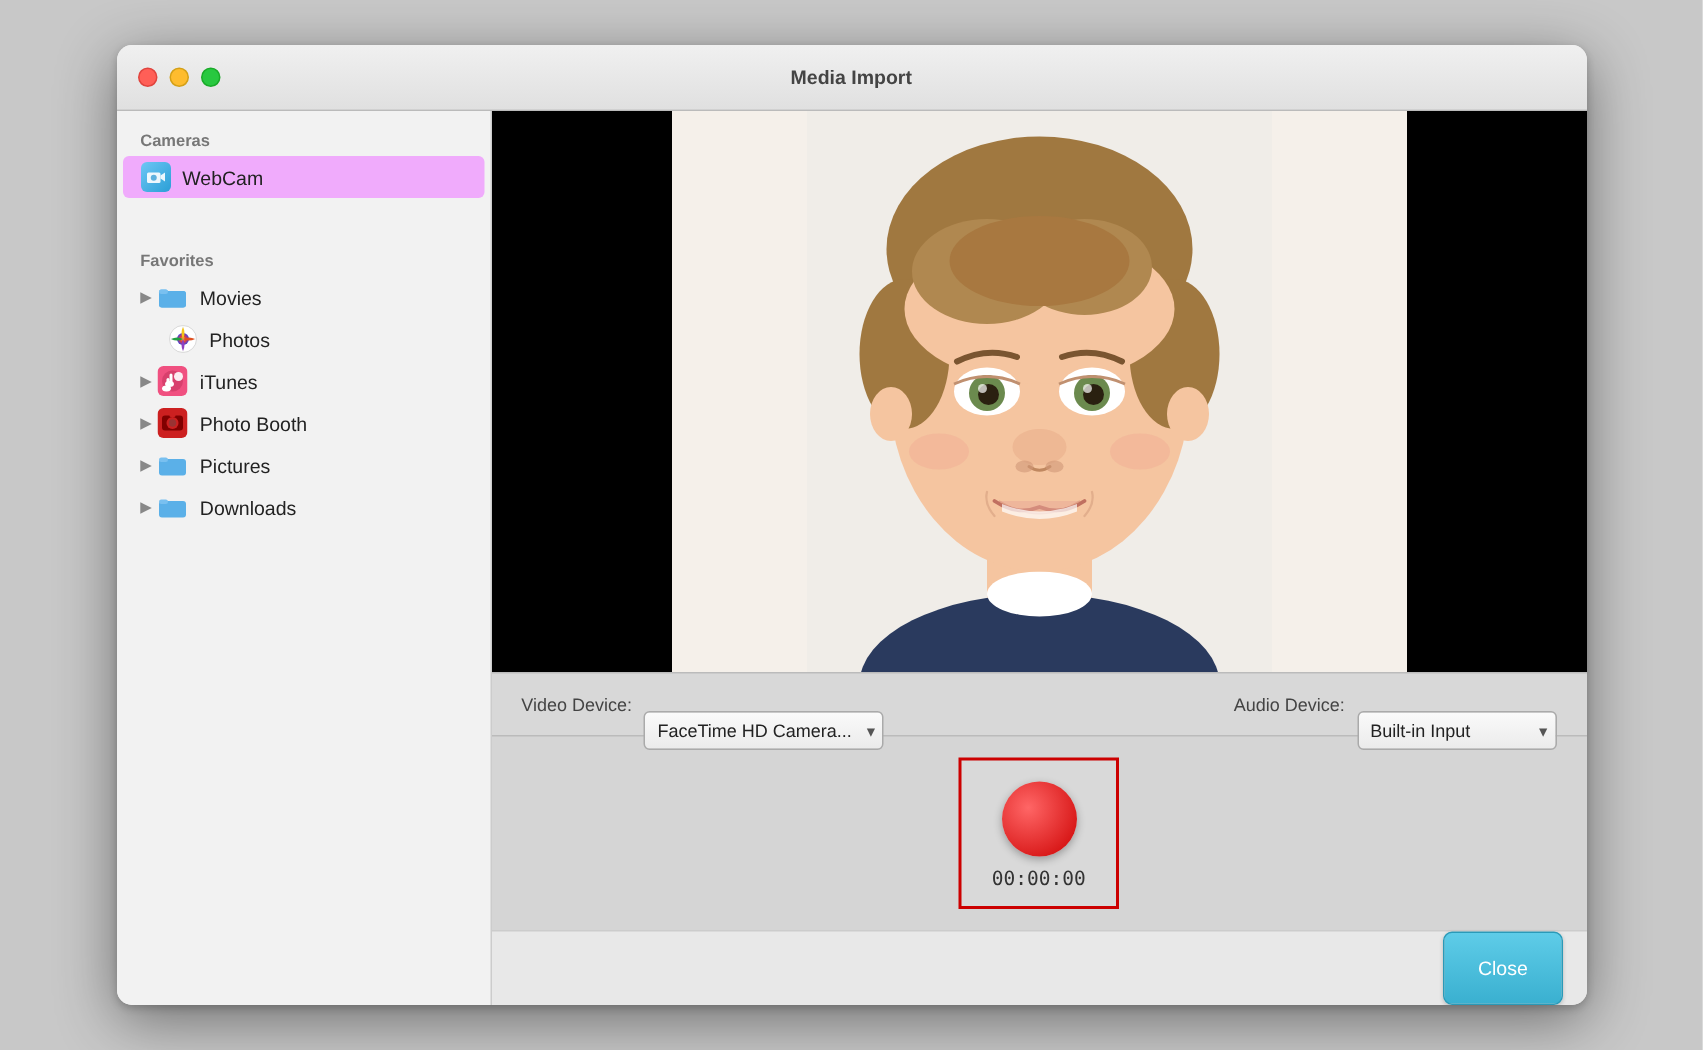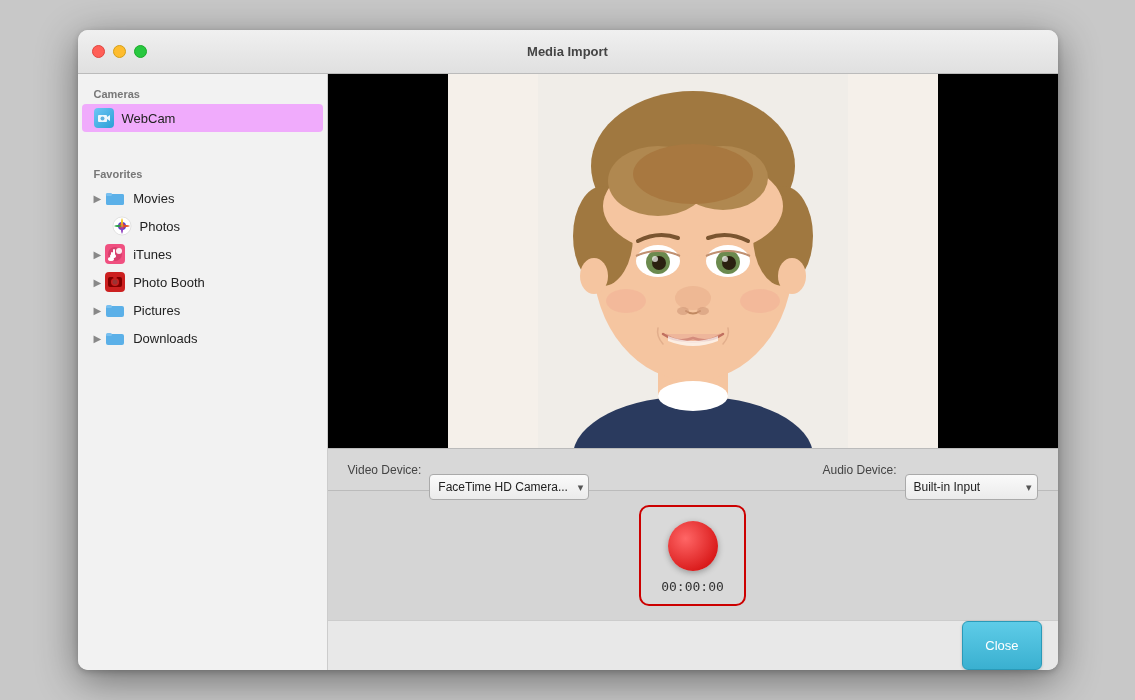--- a/index.html
+++ b/index.html
@@ -197,21 +197,21 @@
       height: 130px;
       display: flex;
       flex-direction: column;
       align-items: center;
       justify-content: center;
       border-top: 1px solid #bbb;
       flex-shrink: 0;
     }
     .record-btn-wrapper {
       border: 2px solid #cc0000;
-      border-radius: 10px;
+      border-radius: 0;
       padding: 14px 20px 10px 20px;
       display: flex;
       flex-direction: column;
       align-items: center;
       gap: 8px;
       background: rgba(255,255,255,0.1);
     }
     .record-btn {
       width: 50px;
       height: 50px;

